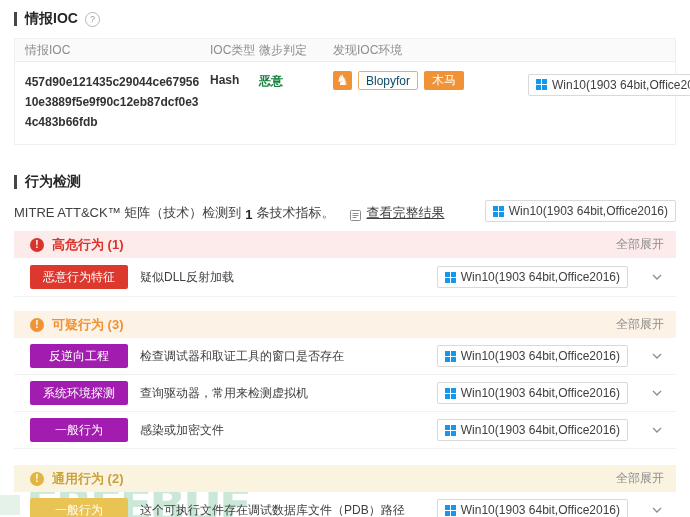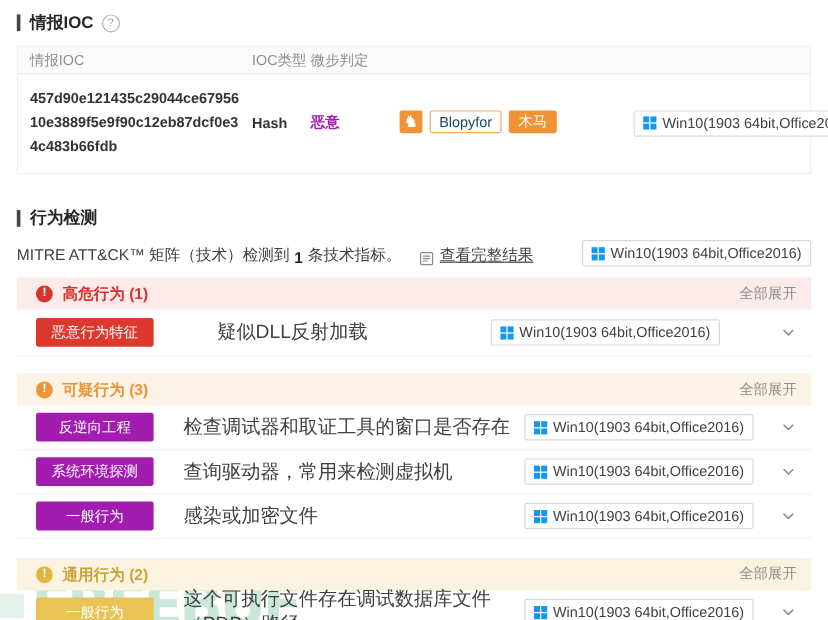--- a/index.html
+++ b/index.html
@@ -12,29 +12,29 @@
   .sec-title{display:flex;align-items:center;margin:0 14px;padding-top:10px;}
   .sec-bar{width:3px;height:14px;background:#454545;margin-right:8px;flex:0 0 auto;}
   .sec-title h2{font-size:14px;font-weight:700;margin:0;color:#262626;}
   .help-icon{width:13px;height:13px;border:1px solid #b5b5b5;border-radius:50%;
              color:#9a9a9a;font-size:9px;line-height:13px;text-align:center;margin-left:7px;}
 
   
   .ioc-table{margin:10px 14px 0;border:1px solid #f0f0f0;font-size:12px;background:#fff;}
   .t-head,.t-row{display:flex;padding-left:10px;}
   .t-head{background:#fafafa;color:#8c8c8c;height:22px;align-items:center;border-bottom:1px solid #ececec;}
-  .t-row{align-items:center;padding-top:11px;padding-bottom:12px;background:transparent;}
+  .t-row{align-items:flex-start;padding-top:11px;padding-bottom:12px;background:transparent;}
   .c1{width:185px;flex:0 0 auto;}
   .c2{width:49px;flex:0 0 auto;}
   .c3{width:74px;flex:0 0 auto;}
   .c4{width:195px;flex:0 0 auto;}
   .c5{flex:1 1 auto;}
   .hash{font-weight:600;color:#333;word-break:break-all;width:180px;line-height:1.65;}
   .ioc-type{color:#333;font-weight:600;}
-  .verdict{color:#a21caf;font-weight:600;}
+  .verdict{color:#15803d;font-weight:600;}
   .tags{display:flex;align-items:center;gap:6px;margin-top:-2px;}
   .tag-iconbox{width:19px;height:19px;background:#f09235;border-radius:2px;color:#fff;
                font-size:14px;line-height:19px;text-align:center;flex:0 0 auto;}
   .tag-family{height:17px;padding:0 7px;border:1px solid #f3ad62;color:#0c4a6e;background:#fffefb;
               border-radius:2px;display:flex;align-items:center;font-size:12px;}
   .tag-type{height:19px;padding:0 8px;background:#f09235;color:#fff;border-radius:2px;
             display:flex;align-items:center;font-size:12px;}
 
   
   .win-badge{display:inline-flex;align-items:center;height:20px;padding:0 7px;border:1px solid #d9d9d9;
@@ -58,21 +58,21 @@
   .banner.high{background:#fcebea;}  .banner.high .alert-icon{background:#d9342c;} .banner.high .gtitle{color:#d9342c;}
   .banner.susp{background:#fdf2e6;}  .banner.susp .alert-icon{background:#ee9436;} .banner.susp .gtitle{color:#ed9335;}
   .banner.gen{background:#faf3e0;}   .banner.gen .alert-icon{background:#e0b540;}  .banner.gen .gtitle{color:#c9a23a;}
   .banner.m-top1{margin-top:9px;} .banner.m-top2{margin-top:14px;} .banner.m-top3{margin-top:16px;}
 
   .brow{height:37px;margin:0 14px;display:flex;align-items:center;border-bottom:1px solid #f2f2f2;
         padding:0 12px 0 16px;box-sizing:border-box;background:transparent;}
   .btag{width:98px;height:24px;border-radius:2px;color:#fff;font-size:12px;display:flex;
         align-items:center;justify-content:center;flex:0 0 auto;}
   .btag.red{background:#dc382d;} .btag.orange{background:#a21caf;} .btag.gold{background:#e9c455;}
-  .bdesc{margin-left:25px;font-size:16px;color:#404040;}
+  .bdesc{margin-left:12px;font-size:12px;color:#404040;}
   .brow .win-badge{margin-left:auto;margin-right:22px;}
   .chev{display:inline-flex;cursor:pointer;padding:2px;}
 
   
   .watermark{position:absolute;left:0px;bottom:-12px;z-index:0;display:flex;align-items:flex-end;pointer-events:none;}
   .wm-sq{width:20px;height:20px;background:#e4f2ea;margin:0 6px 14px 0;}
   .wm-text{font-family:"DejaVu Sans","Liberation Sans",sans-serif;font-weight:800;font-size:48px;
            color:#cbe7d8;letter-spacing:-3px;line-height:1;}
 </style>
 </head>
@@ -91,20 +91,21 @@
       <span class="sec-bar"></span>
       <h2>情报IOC</h2>
       <span class="help-icon">?</span>
     </div>
 
     <div class="ioc-table">
       <div class="t-head">
         <div class="c1">情报IOC</div>
         <div class="c2">IOC类型</div>
         <div class="c3">微步判定</div>
+        <div class="c5">发现IOC环境</div>
       </div>
       <div class="t-row">
         <div class="c1">
             <div class="hash">457d90e121435c29044ce6795610e3889f5e9f90c12eb87dcf0e34c483b66fdb</div>
           </div>
         <div class="c2"><span class="ioc-type">Hash</span></div>
         <div class="c3"><span class="verdict">恶意</span></div>
         <div class="c4">
           <div class="tags">
             <span class="tag-iconbox">♞</span>
@@ -153,21 +154,21 @@
           </span>
         <span>Win10(1903 64bit,Office2016)</span>
       </span>
     </div>
 
     <div class="banner high m-top1">
       <span class="alert-icon">!</span>
       <span class="gtitle">高危行为 (1)</span>
       <span class="expand">全部展开</span>
     </div>
-    <div class="brow" style="height:39px;gap:28px;">
+    <div class="brow" style="height:39px;">
       <span class="btag red">恶意行为特征</span>
       <span class="bdesc">疑似DLL反射加载</span>
       <span class="win-badge">
         <span class="winlogo">
             <i></i>
             <i></i>
             <i></i>
             <i></i>
           </span>
         <span>Win10(1903 64bit,Office2016)</span>

